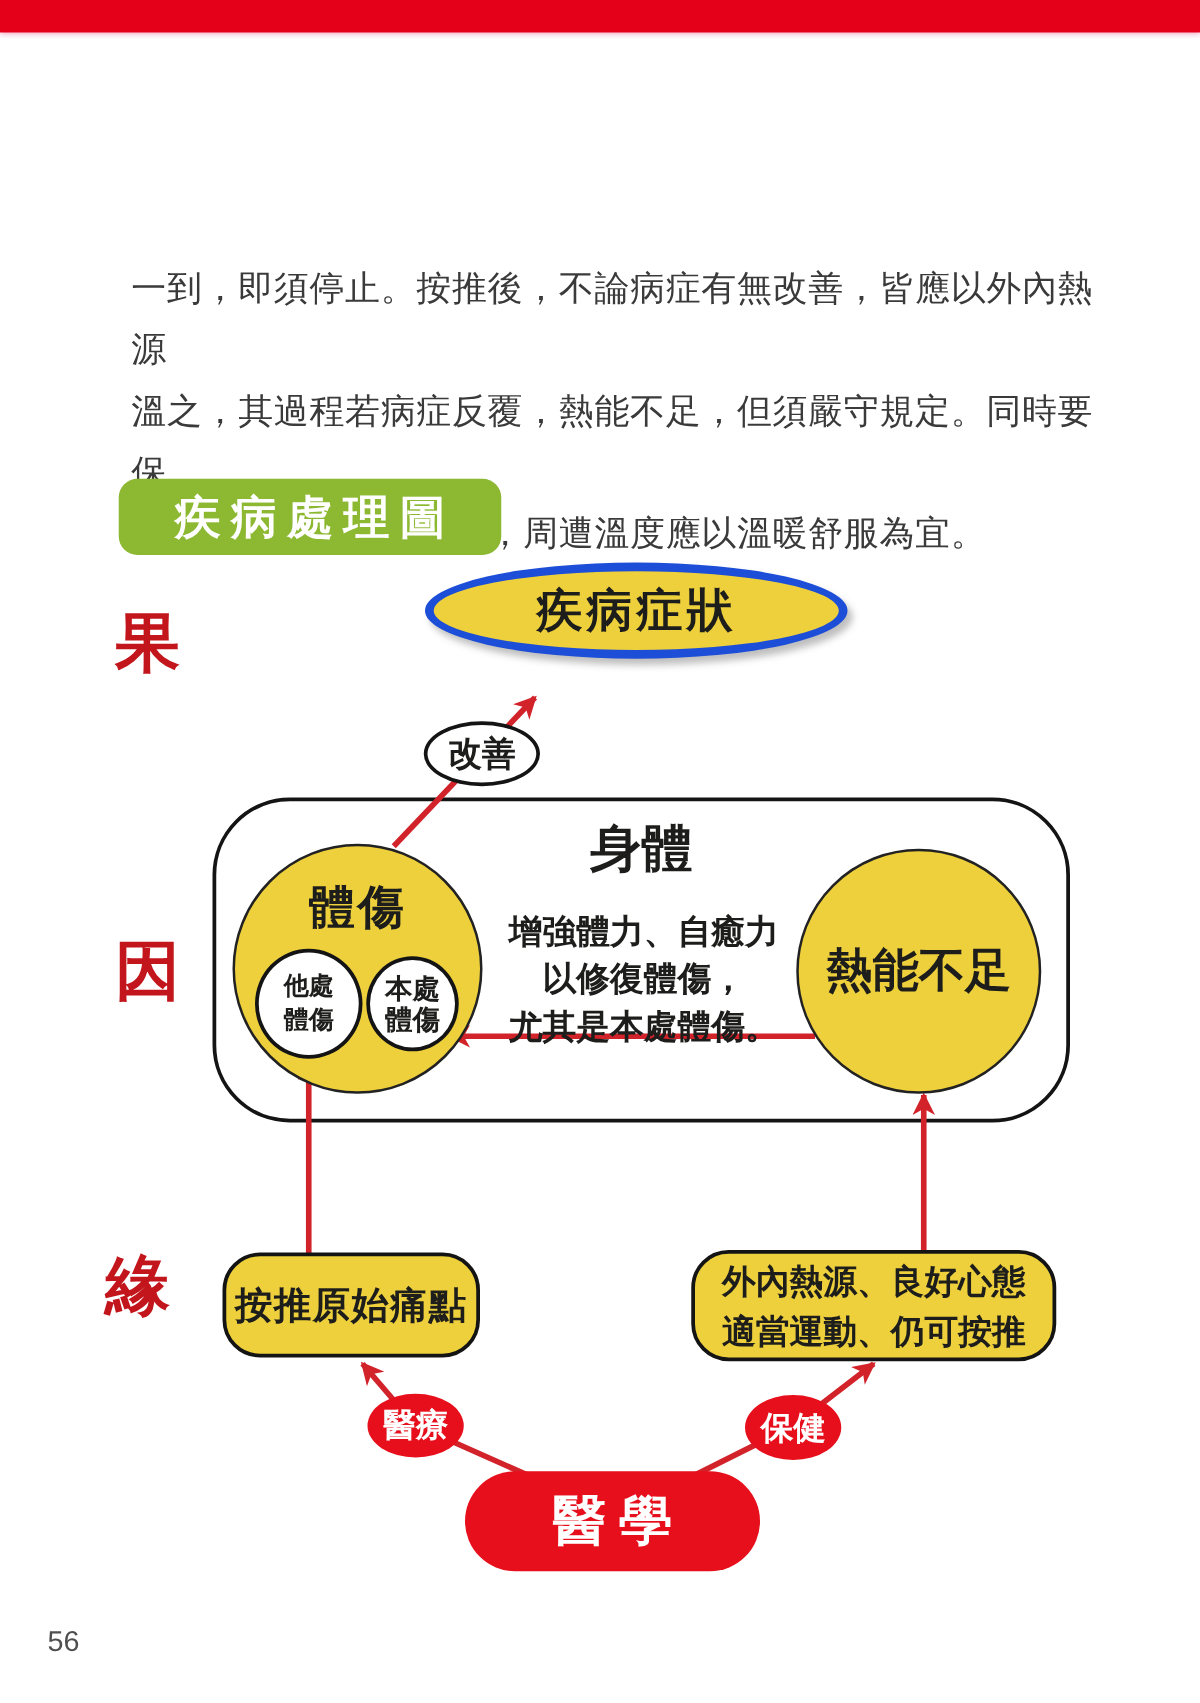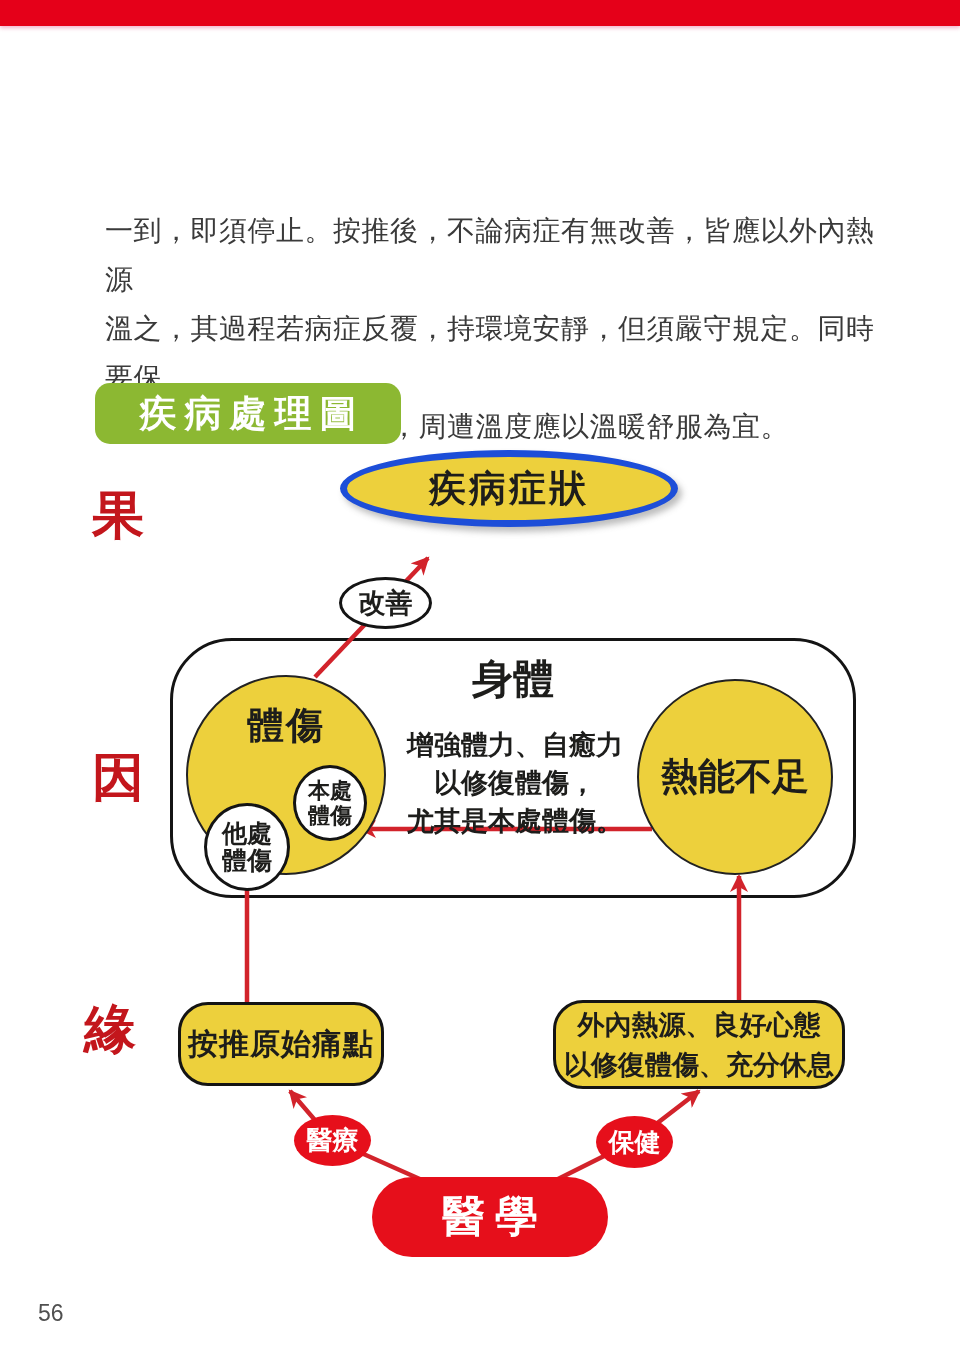--- a/index.html
+++ b/index.html
@@ -32,21 +32,21 @@
   .bigrect{position:absolute;left:170px;top:638px;width:686px;height:260px;
            border:3px solid #141414;border-radius:62px;box-sizing:border-box;z-index:1;background:#fff;}
   .bodytitle{position:absolute;left:170px;top:652px;width:686px;text-align:center;
              font-size:41px;font-weight:bold;color:#1d1d1b;z-index:3;}
   .bodynote{position:absolute;left:400px;top:726px;width:230px;text-align:center;
             font-size:27px;line-height:38px;font-weight:bold;color:#1d1d1b;z-index:3;}
   .injury-circle{left:186px;top:675px;width:200px;height:200px;border:2px solid #222;
                  align-items:flex-start;font-size:37px;letter-spacing:2px;padding-top:24px;}
   .heat-circle{left:637px;top:679px;width:196px;height:196px;border:2px solid #222;font-size:37px;}
   .subcircle{border:3px solid #141414;flex-direction:column;line-height:27px;}
-  .sub-a{left:204px;top:803px;width:86px;height:88px;font-size:25px;}
+  .sub-a{left:204px;top:759px;width:86px;height:88px;font-size:20px;}
   .sub-b{left:293px;top:765px;width:74px;height:76px;font-size:22px;line-height:25px;}
   .relieve{left:186px;top:921px;width:124px;height:60px;border:3px solid #141414;font-size:27px;}
   .improve2{left:677px;top:923px;width:122px;height:60px;border:3px solid #141414;font-size:27px;}
   .actionbox{border:3px solid #141414;border-radius:30px;font-size:30px;}
   .act-left{left:178px;top:1002px;width:206px;height:84px;letter-spacing:1px;}
   .act-right{left:553px;top:1000px;width:292px;height:89px;flex-direction:column;
              font-size:27px;line-height:40px;}
   .medical{left:294px;top:1115px;width:77px;height:51px;font-size:26px;}
   .health{left:596px;top:1116px;width:77px;height:52px;font-size:26px;}
   .medicine{left:372px;top:1177px;width:236px;height:80px;border-radius:40px;
@@ -56,21 +56,21 @@
 </style>
 </head>
 <body>
 
 <div class="page">
 
   <div class="topbar"></div>
 
   <div class="paragraph">
     <div>一到，即須停止。按推後，不論病症有無改善，皆應以外內熱源</div>
-    <div>溫之，其過程若病症反覆，持環境安靜，但須嚴守規定。同時要保</div>
+    <div>溫之，其過程若病症反覆，熱能不足，但須嚴守規定。同時要保</div>
     <div>持環境安靜，空氣流通，周遭溫度應以溫暖舒服為宜。</div>
   </div>
 
   <div class="badge">疾病處理圖</div>
 
   <div class="rowlabel lbl-effect">果</div>
   <div class="rowlabel lbl-cause">因</div>
   <div class="rowlabel lbl-cond">緣</div>
 
   <div class="bigrect"></div>
@@ -107,21 +107,21 @@
   <div class="shape ellipse white subcircle sub-b">
     <span>本處</span>
     <span>體傷</span>
   </div>
   <div class="shape ellipse yellow heat-circle">熱能不足</div>
 
 
   <div class="shape yellow actionbox act-left">按推原始痛點</div>
   <div class="shape yellow actionbox act-right">
     <div>外內熱源、良好心態</div>
-    <div>以修復體傷、充分休息</div>
+    <div>適當運動、仍可按推</div>
   </div>
 
   <div class="shape ellipse redfill medical">醫療</div>
   <div class="shape ellipse redfill health">保健</div>
   <div class="shape redfill medicine">醫學</div>
 
   <div class="pagenum">56</div>
 
 </div>
 

